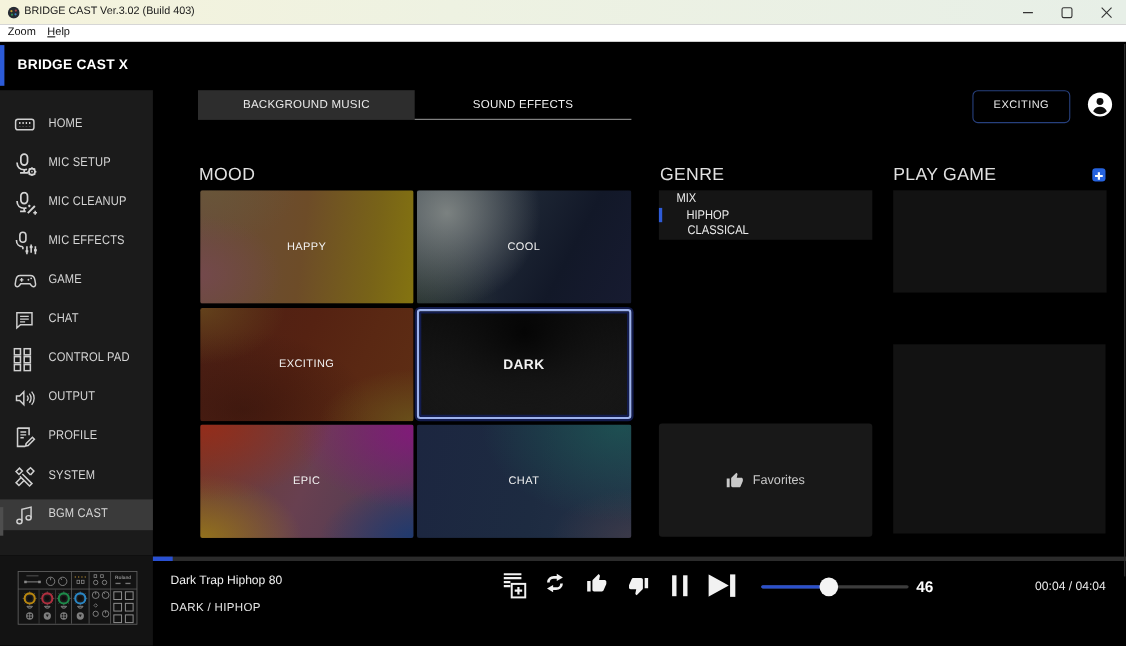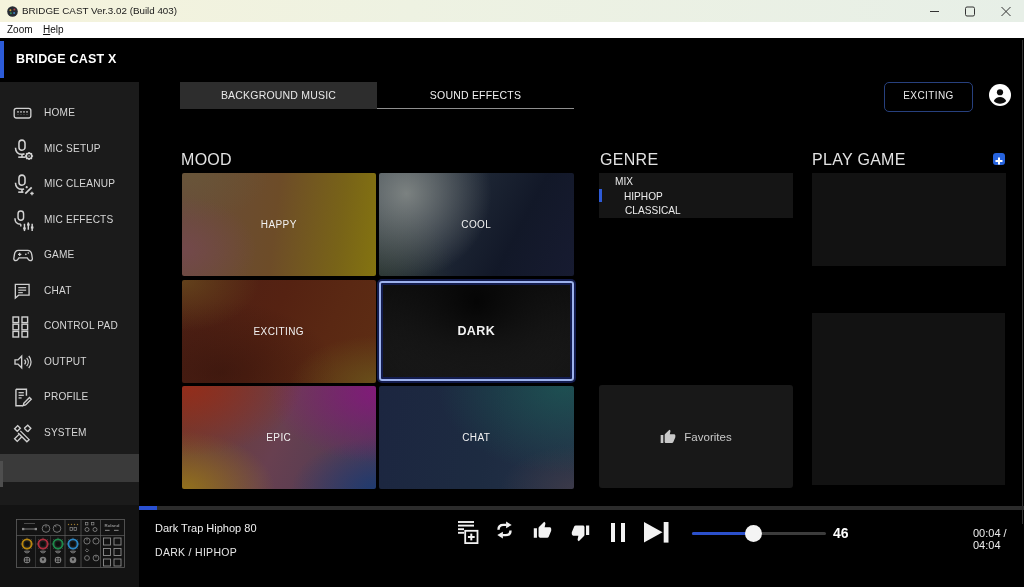--- a/index.html
+++ b/index.html
@@ -86,21 +86,21 @@
 
   
   #progress { left:139px; top:506px; width:885px; height:3.5px; background:#2b2b2b; }
   #progblue { left:139px; top:506px; width:18px; height:3.5px; background:#2950d2; }
   #song1 { left:155px; top:522px; font-size:11px; color:#f0f0f0; }
   #song2 { left:155px; top:545.5px; font-size:10.5px; color:#e4e4e4; letter-spacing:.3px; }
   #voltrack { left:692px; top:531.5px; width:134px; height:3px; border-radius:2px; background:#3c3c3c; }
   #volblue { left:692px; top:531.5px; width:62px; height:3px; border-radius:2px; background:#2b50cb; }
   #volknob { left:745px; top:525px; width:17px; height:17px; border-radius:50%; background:#f4f4f4; }
   #volval { left:833px; top:525px; font-size:14px; font-weight:bold; color:#fff; }
-  #ptime { left:941px; top:527px; font-size:11px; color:#ececec;margin-left:32px; }
+  #ptime { left:941px; top:527px; font-size:11px; color:#ececec; }
 </style>
 </head>
 <body>
 <div id="stage">
 
   <div class="abs" id="titlebar"></div>
   <svg class="abs" style="left:7px;top:6px" width="11" height="11" viewBox="0 0 11 11">
     <circle cx="5.5" cy="5.5" r="5.3" fill="#262b33"></circle>
     <circle cx="3.4" cy="4.2" r="1" fill="#c8a030"></circle>
     <circle cx="7.4" cy="3.6" r="1" fill="#b04048"></circle>
@@ -252,20 +252,28 @@
     </svg>
     <span class="lbl">PROFILE</span>
   </div>
   <div class="abs sbitem" style="top:418.5px">
     <svg width="21" height="21" viewBox="0 0 24 24" fill="none" stroke="#d0d0d0" stroke-width="1.6">
       <path d="M3 6.5 6.5 3l3 3-3.5 3.5zM9.5 9l10 10-2.5 2.5-10-10"></path>
       <path d="M14 6l4-3.5 3.5 3.5L18 10M14 6l4 4"></path>
       <path d="M8 13l-5 5 3 3 5-5"></path>
     </svg>
     <span class="lbl">SYSTEM</span>
+  </div>
+  <div class="abs sbitem" style="top:454px">
+    <svg width="20" height="21" viewBox="0 0 24 24" fill="none" stroke="#d0d0d0" stroke-width="1.6">
+      <path d="M9.5 18.5V5.5l10-2.5v11.5"></path>
+      <ellipse cx="6.8" cy="18.7" rx="2.8" ry="2.4"></ellipse>
+      <ellipse cx="16.8" cy="14.7" rx="2.8" ry="2.4"></ellipse>
+    </svg>
+    <span class="lbl">BGM CAST</span>
   </div>
 
   <div class="abs" id="tab1">BACKGROUND MUSIC</div>
   <div class="abs" id="tab2">SOUND EFFECTS</div>
   <div class="abs" id="subscribe">EXCITING</div>
   <div class="abs" id="avatar">
     <svg width="22" height="22" viewBox="0 0 24 24">
       <circle cx="12" cy="9" r="3.4" fill="#0c0c0c"></circle>
       <path d="M5.2 18.6c1.5-2.9 3.9-4.3 6.8-4.3s5.3 1.4 6.8 4.3c-1.8 1.9-4.2 3-6.8 3s-5-1.1-6.8-3z" fill="#0c0c0c"></path>
     </svg>

